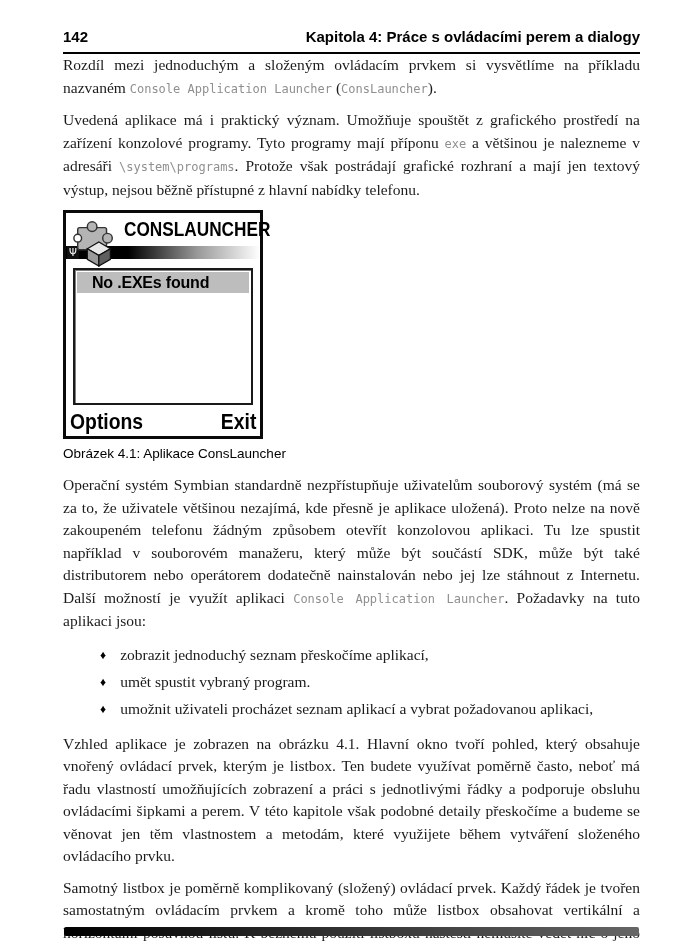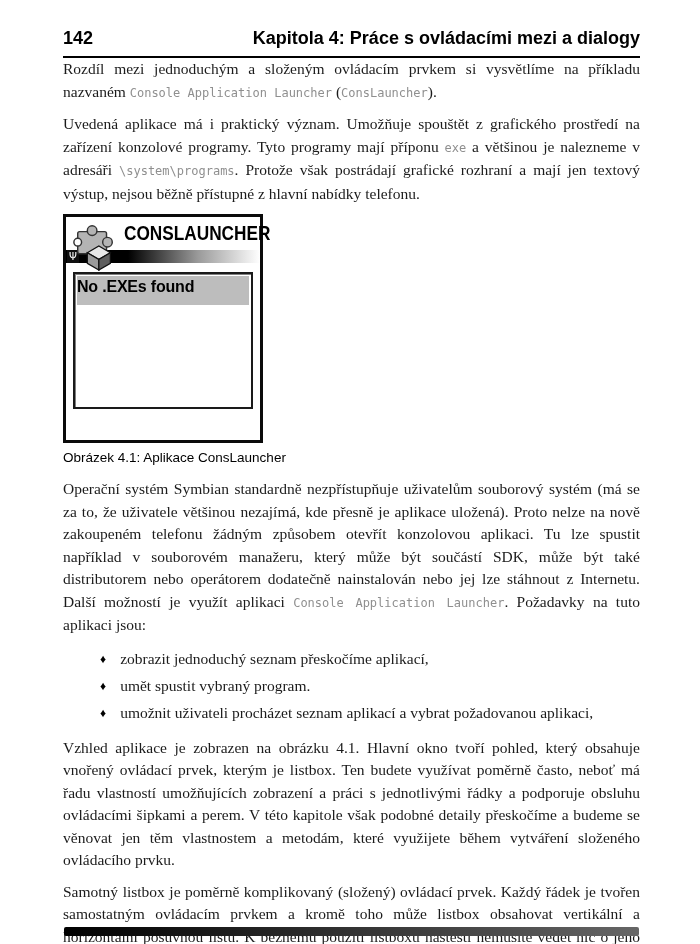--- a/index.html
+++ b/index.html
@@ -6,21 +6,21 @@
   body { width:700px; height:944px; overflow:hidden; }
   .page {
     position:relative; width:700px; height:944px;
     font-family:"Liberation Serif", serif; color:#1b1b1b;
     box-sizing:border-box; padding:28px 60px 0 63px;
   }
   
   .runhead {
     display:flex; justify-content:space-between; align-items:flex-start;
     font-family:"Liberation Sans", sans-serif; font-weight:bold;
-    font-size:18px; color:#000;
+    font-size:15px; color:#000;
     border-bottom:2.5px solid #000; padding-bottom:7px;
   }
   
   h1.section {
     font-family:"Liberation Sans", sans-serif; font-weight:bold;
     font-size:26px; color:#000; letter-spacing:-0.3px;
     margin:23px 0 11px 0;
   }
   
   p.body {
@@ -53,23 +53,23 @@
     position:absolute; left:1px; top:0; width:12px; height:13px;
     background:#101010; color:#fff; text-align:center;
     font-family:"DejaVu Sans", sans-serif; font-size:10px; line-height:13px;
   }
   .phone-list {
     position:absolute; left:7px; right:7px; top:55px; height:137px;
     border:2px solid #1a1a1a; box-shadow:inset 1px 1px 0 #808080;
     background:#fff; padding:2px; box-sizing:border-box;
   }
   .list-row {
-    height:29px; line-height:21px; background:#bdbdbd; color:#000;
+    height:21px; line-height:21px; background:#bdbdbd; color:#000;
     font-family:"Liberation Sans", sans-serif; font-weight:bold;
-    font-size:16px; letter-spacing:-0.2px; padding-left:0;
+    font-size:16px; letter-spacing:-0.2px; padding-left:15px;
   }
   .phone-softkeys {
     position:absolute; left:4px; right:4px; bottom:0; height:29px;
     display:flex; justify-content:space-between; align-items:center;
     font-family:"Liberation Sans", sans-serif; font-weight:bold;
     font-size:22px; color:#000;
   }
   .sk-left  { transform:scaleX(0.88); transform-origin:left center; }
   .sk-right { transform:scaleX(0.88); transform-origin:right center; }
   .caption {
@@ -87,21 +87,21 @@
     border-radius:2px;
   }
 </style>
 </head>
 <body>
 
 <div class="page">
 
   <div class="runhead">
     <span>142</span>
-    <span>Kapitola 4: Práce s ovládacími mezi a dialogy</span>
+    <span>Kapitola 4: Práce s ovládacími perem a dialogy</span>
   </div>
 
 
   <p class="body"><span>Rozdíl mezi jednoduchým a složeným ovládacím prvkem si vysvětlíme na příkladu nazvaném </span><span class="mono">Console Application Launcher</span><span> (</span><span class="mono">ConsLauncher</span><span>).</span></p>
   <p class="body"><span>Uvedená aplikace má i praktický význam. Umožňuje spouštět z grafického prostředí na zařízení konzolové programy. Tyto programy mají příponu </span><span class="mono">exe</span><span> a většinou je nalezneme v adresáři </span><span class="mono">\system\programs</span><span>. Protože však postrádají grafické rozhraní a mají jen textový výstup, nejsou běžně přístupné z hlavní nabídky telefonu.</span></p>
 
   <div class="figure">
     <div class="phone">
       <div class="phone-title">
         <svg class="app-icon" width="48" height="50" viewBox="0 0 50 52" aria-hidden="true">
@@ -114,20 +114,24 @@
           <polygon points="41,33 29,40 29,51 41,44" fill="#5f5f5f" stroke="#111" stroke-width="1.3"></polygon>
         </svg>
         <span class="phone-title-text">CONSLAUNCHER</span>
       </div>
       <div class="phone-statusbar">
         <span class="antenna">Ψ</span>
       </div>
       <div class="phone-list">
         <div class="list-row">No .EXEs found</div>
       </div>
+      <div class="phone-softkeys">
+        <span class="sk-left">Options</span>
+        <span class="sk-right">Exit</span>
+      </div>
     </div>
     <div class="caption">Obrázek 4.1: Aplikace ConsLauncher</div>
   </div>
 
   <p class="body"><span>Operační systém Symbian standardně nezpřístupňuje uživatelům souborový systém (má se za to, že uživatele většinou nezajímá, kde přesně je aplikace uložená). Proto nelze na nově zakoupeném telefonu žádným způsobem otevřít konzolovou aplikaci. Tu lze spustit například v souborovém manažeru, který může být součástí SDK, může být také distributorem nebo operátorem dodatečně nainstalován nebo jej lze stáhnout z Internetu. Další možností je využít aplikaci </span><span class="mono">Console Application Launcher</span><span>. Požadavky na tuto aplikaci jsou:</span></p>
 
   <ul class="bullets">
     <li>
       <span class="diamond">♦</span><span>zobrazit jednoduchý seznam přeskočíme aplikací,</span>
     </li>

